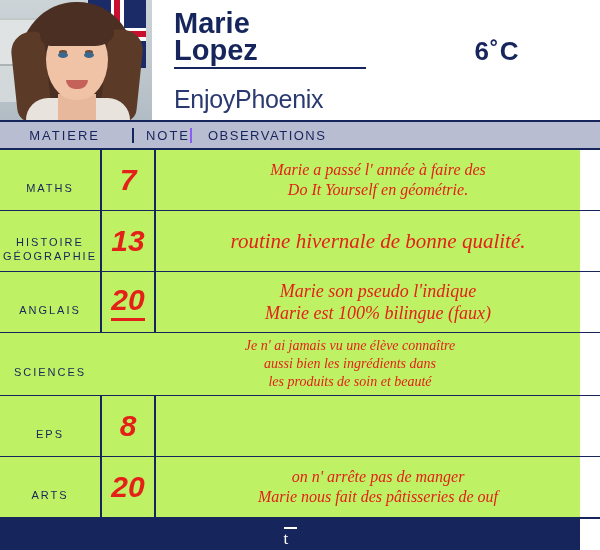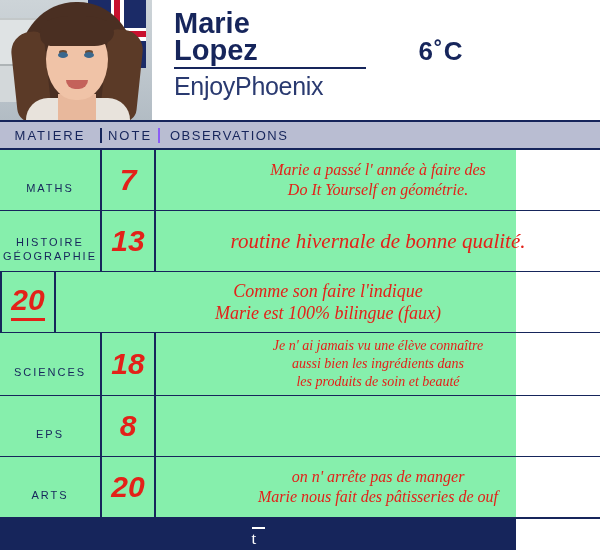--- a/index.html
+++ b/index.html
@@ -8,24 +8,24 @@
   }
   body {
     width: 600px;
     height: 550px;
     background: #ffffff;
     font-family: "Liberation Sans", sans-serif;
     overflow: hidden;
   }
   #card {
     position: relative;
-    width: 516px;
+    width: 580px;
     height: 550px;
     box-sizing: border-box;
-    background: #86efac;
+    background: #bef264;
   }
 
   
   #header {
     position: relative;
     height: 120px;
     display: flex;
     align-items: stretch;
     background: #ffffff;
   }
@@ -185,21 +185,21 @@
     letter-spacing: 0px;
   }
   #name .l2 { display: block; }
   #name-rule {
     margin-top: 3px;
     width: 192px;
     height: 2px;
     background: #16255b;
   }
   #pseudo {
-    margin-top: 3px;
+    margin-top: 16px;
     font-family: "Liberation Sans", sans-serif;
     font-size: 25px;
     color: #2a3a70;
     letter-spacing: -0.3px;
   }
   #classe-block {
     flex: 0 0 150px;
     text-align: center;
     padding-top: 34px;
     padding-right: 8px;
@@ -231,25 +231,25 @@
     background: #b9bdd2;
     color: #16255b;
     height: 26px;
     align-items: center;
     border-bottom: 2px solid #16255b;
   }
   .th {
     font-family: "Liberation Sans", sans-serif;
     font-size: 13px;
     letter-spacing: 2px;
-    text-align: center;
+    text-align: right;
   }
   .th.matiere { width: 100px; flex: 0 0 100px; }
-  .th.note { width: 56px; flex: 0 0 56px; border-left: 2px solid #16255b; border-right: 2px solid #8b5cf6; }
-  .th.obs { flex: 1 1 auto; text-align: left; padding-left: 10px; letter-spacing: 1.5px; }
+  .th.note { width: 56px; flex: 0 0 56px; border-left: 2px solid #16255b; border-right: 2px solid #8b5cf6; margin-left: 32px; }
+  .th.obs { flex: 1 1 auto; text-align: left; padding-left: 16px; letter-spacing: 1.5px; }
 
   .row {
     display: flex;
     align-items: stretch;
     border-bottom: 1px solid #16255b;
     min-height: 60px;
   }
   .row:last-child { border-bottom: none; }
   .cell-matiere {
     width: 100px;
@@ -405,38 +405,40 @@
           <div class="cell-note">
             <span>13</span>
           </div>
           <div class="cell-obs s22">
             <div class="obs-lines">
               <div>routine hivernale de bonne qualité.</div>
             </div>
           </div>
         </div>
         <div class="row">
+          <div class="cell-matiere">
+            <div>
+              <div>ANGLAIS</div>
+            </div>
+          </div>
           <div class="cell-note">
             <span class="underline">20</span>
           </div>
           <div class="cell-obs s20">
             <div class="obs-lines">
-              <div>Comme son faire l'indique</div>
+              <div>Marie son pseudo l'indique</div>
               <div>Marie est 100% bilingue (faux)</div>
             </div>
           </div>
         </div>
         <div class="row">
           <div class="cell-matiere">
             <div>
               <div>SCIENCES</div>
             </div>
-          </div>
-          <div class="cell-note">
-            <span>18</span>
           </div>
           <div class="cell-obs s15">
             <div class="obs-lines">
               <div>Je n' ai jamais vu une élève connaître</div>
               <div>aussi bien les ingrédients dans</div>
               <div>les produits de soin et beauté</div>
             </div>
           </div>
         </div>
         <div class="row">

